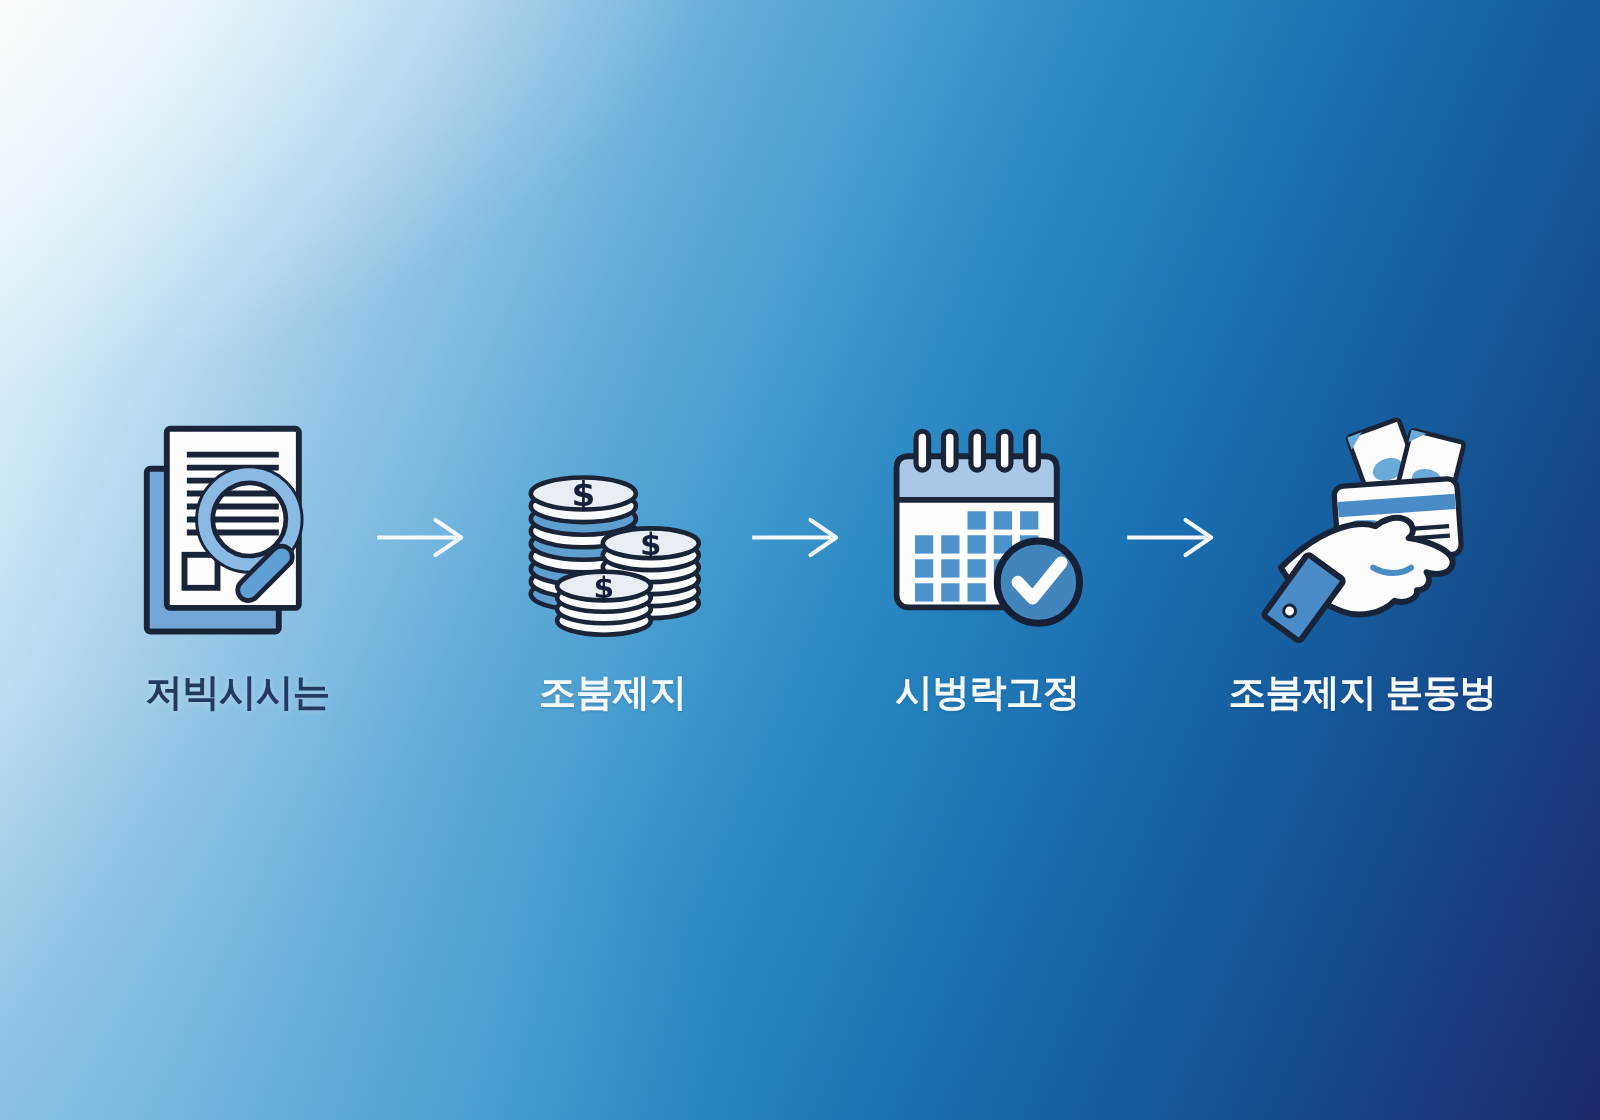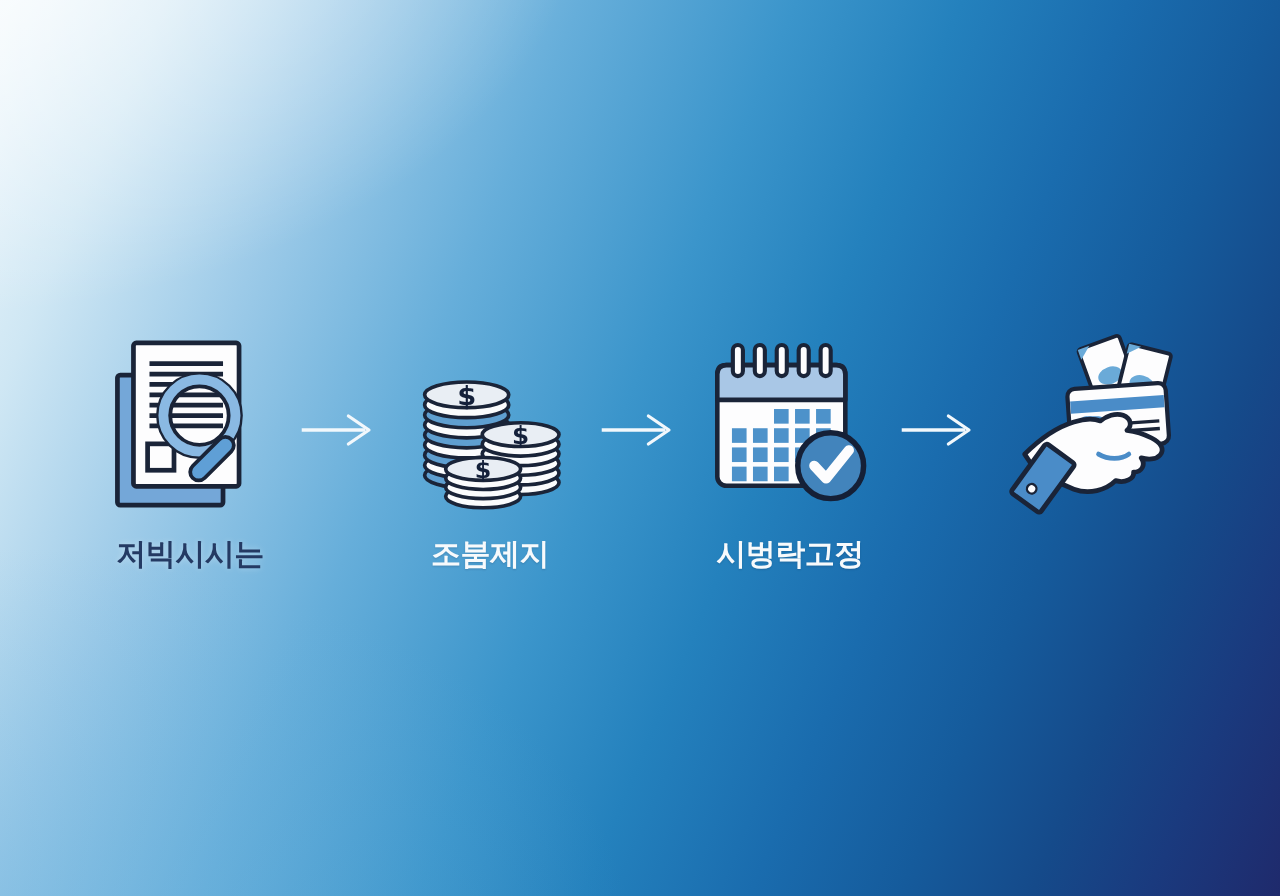--- a/index.html
+++ b/index.html
@@ -200,16 +200,17 @@
                    C142,162 132,167 122,164
                    C112,174 94,179 78,173
                    C62,167 44,156 34,148 Z" fill="#fdfdfe" stroke="#1a2438" stroke-width="5" stroke-linejoin="round"></path>
           <path d="M104,136 C114,142 128,142 136,136" stroke="#4a8cc8" stroke-width="5" fill="none" stroke-linecap="round"></path>
           <g transform="translate(48,156) rotate(36)">
             <rect x="-18" y="-26" width="38" height="64" rx="3" fill="#4a8cc8" stroke="#1a2438" stroke-width="5"></rect>
             <circle cx="-2" cy="22" r="5" fill="#fdfdfe" stroke="#1a2438" stroke-width="2.5"></circle>
           </g>
         </svg>
       </div>
+      <div class="step-label">조붐제지 분동벙</div>
     </div>
 
   </div>
 </div>
 
 </body></html>

